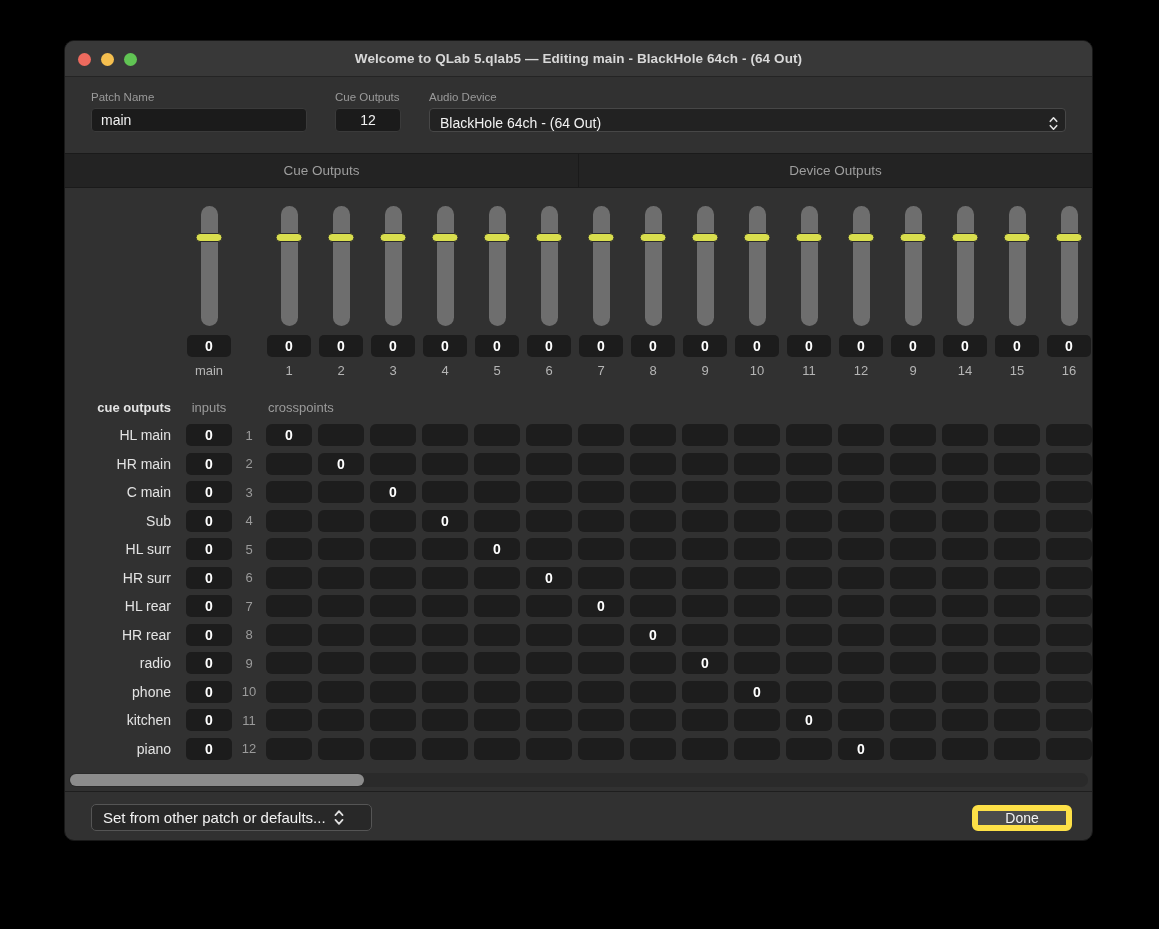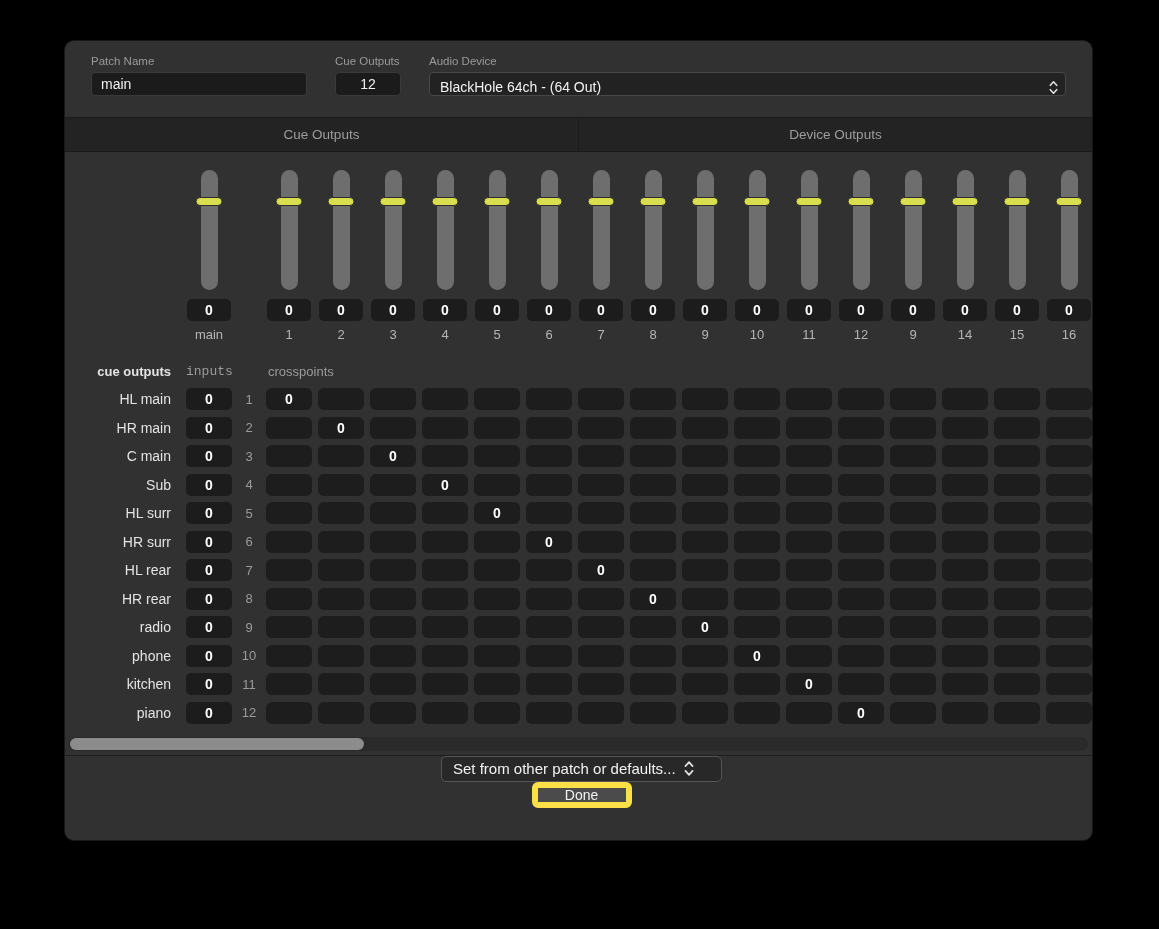--- a/index.html
+++ b/index.html
@@ -77,21 +77,21 @@
     margin-top:9px; width:44px; height:22px; background:#1c1c1c;
     border-radius:5px; color:#fff; font-size:14px; font-weight:700;
     display:flex; align-items:center; justify-content:center;
   }
   .slider-label { margin-top:6px; font-size:13px; color:#b5b5b5; }
 
   
   .matrix-section { margin-top:8px; }
   .mhead { height:16px; margin-bottom:9px; }
   .mhead .h-cueout { text-align:right; padding-right:9px; font-size:13px; font-weight:700; color:#e3e3e3; }
-  .mhead .h-inputs { text-align:center; font-size:13px; color:#9b9b9b;font-family:Liberation Mono, monospace; }
+  .mhead .h-inputs { text-align:center; font-size:13px; color:#9b9b9b; }
   .mhead .h-cross  { text-align:left; font-size:13px; color:#9b9b9b; padding-left:2px; }
   .mrows { row-gap:6.5px; }
   .mrow-label { text-align:right; padding-right:9px; font-size:14px; color:#e3e3e3; white-space:nowrap; }
   .val-box {
     height:22px; background:#1c1c1c; border-radius:5px;
     color:#fff; font-size:14px; font-weight:700;
     display:flex; align-items:center; justify-content:center; cursor:default;
   }
   .mrow-num { text-align:center; font-size:13px; color:#9b9b9b; }
   .cross-cell {
@@ -108,36 +108,43 @@
   .hthumb {
     position:absolute; left:1px; top:1px; width:294px; height:12px;
     background:#8c8c8c; border-radius:6px; cursor:default;
   }
 
   
   .footer {
     margin-top:4px; height:53px; border-top:1px solid #1e1e1e;
     display:flex; align-items:center; justify-content:space-between;
     padding:0 20px 0 26px;
-    flex-direction:column;
   }
   .preset-select { width:281px; height:27px; background:#282828; border:1px solid #555; border-radius:5px;
     display:flex; align-items:center; padding:0 8px 0 11px; font-size:15px; color:#f2f2f2; cursor:default; }
   .done-btn {
     width:100px; height:26px; background:#4b4b4b; border:6px solid #fde047; border-radius:6px;
     color:#f2f2f2; font-size:14px; font-family:"Liberation Sans", sans-serif;
     display:flex; align-items:center; justify-content:center; cursor:default;
   }
 </style>
 </head>
 <body>
 
 <div class="stage">
   <div class="window">
 
+    <div class="titlebar">
+      <div class="traffic">
+        <button class="tl" style="background: rgb(237, 106, 94);"></button>
+        <button class="tl" style="background: rgb(245, 191, 79);"></button>
+        <button class="tl" style="background: rgb(97, 196, 84);"></button>
+      </div>
+      <div class="win-title">Welcome to QLab 5.qlab5 — Editing main - BlackHole 64ch - (64 Out)</div>
+    </div>
 
     <div class="headerbar">
       <div class="f-patch">
         <span class="fieldlabel">Patch Name</span>
         <input class="tinput" type="text" value="main" style="">
       </div>
       <div class="f-cue">
         <span class="fieldlabel">Cue Outputs</span>
         <input class="tinput" type="text" value="12" style="">
       </div>

